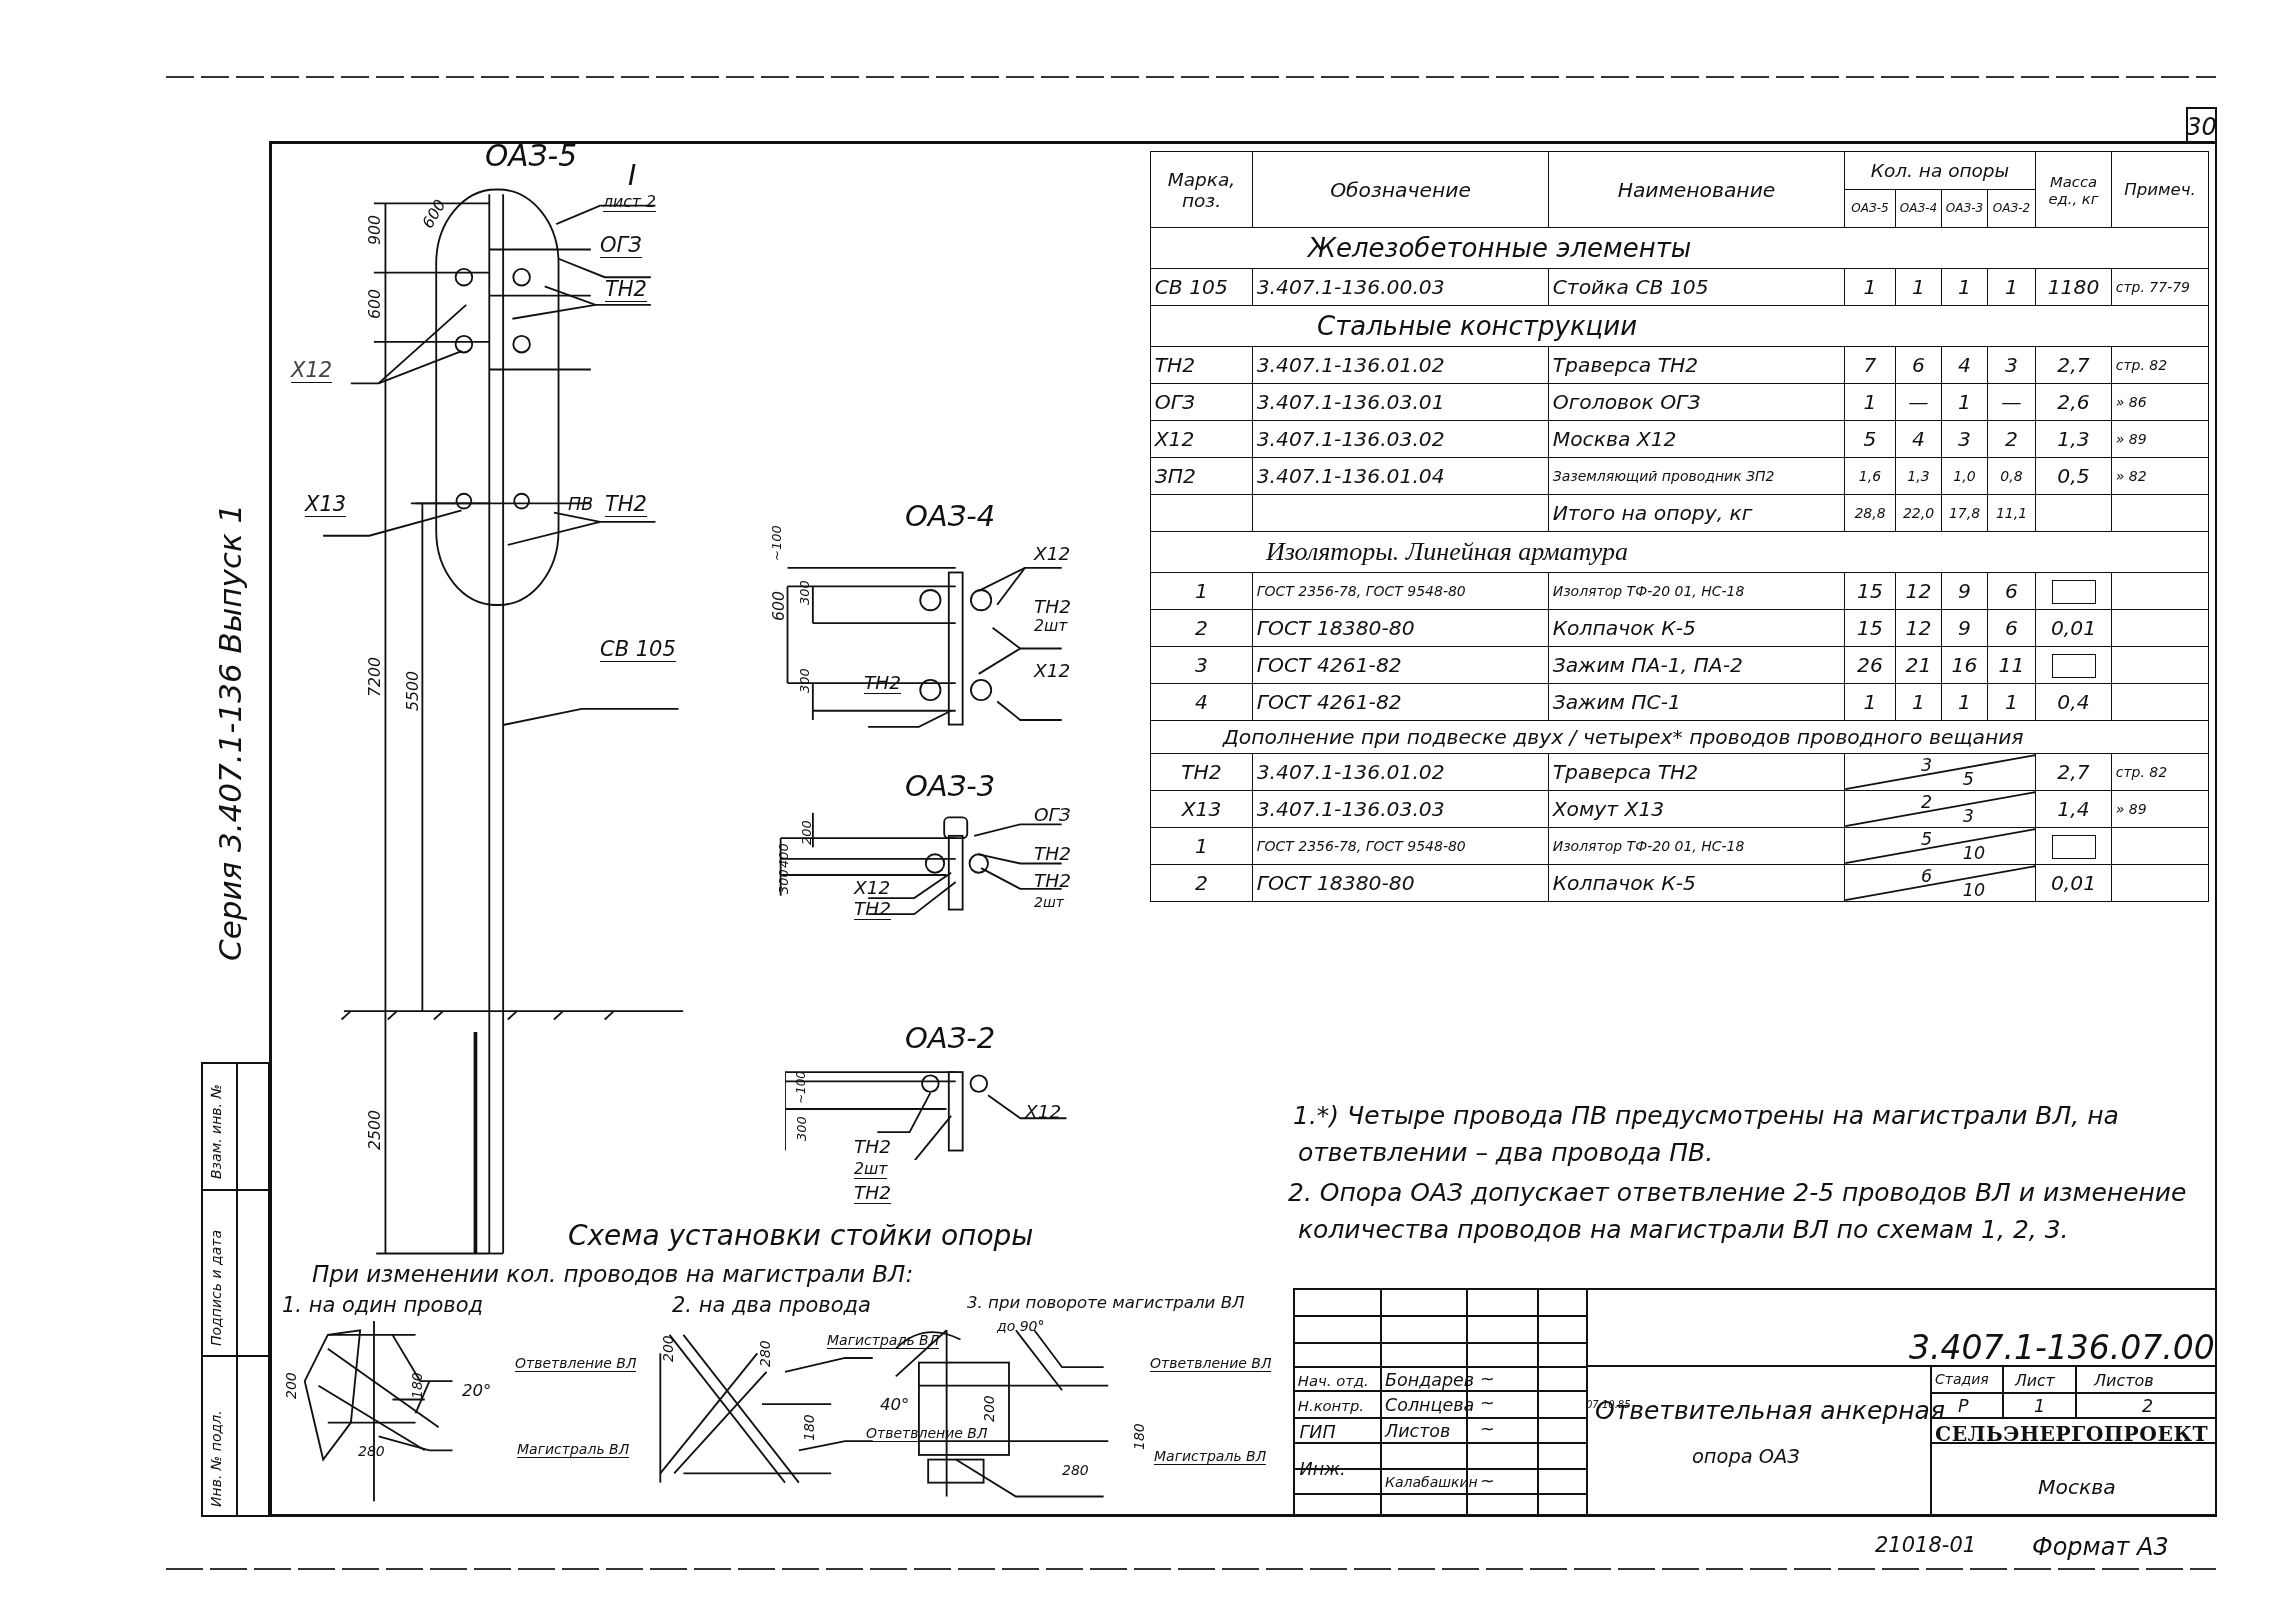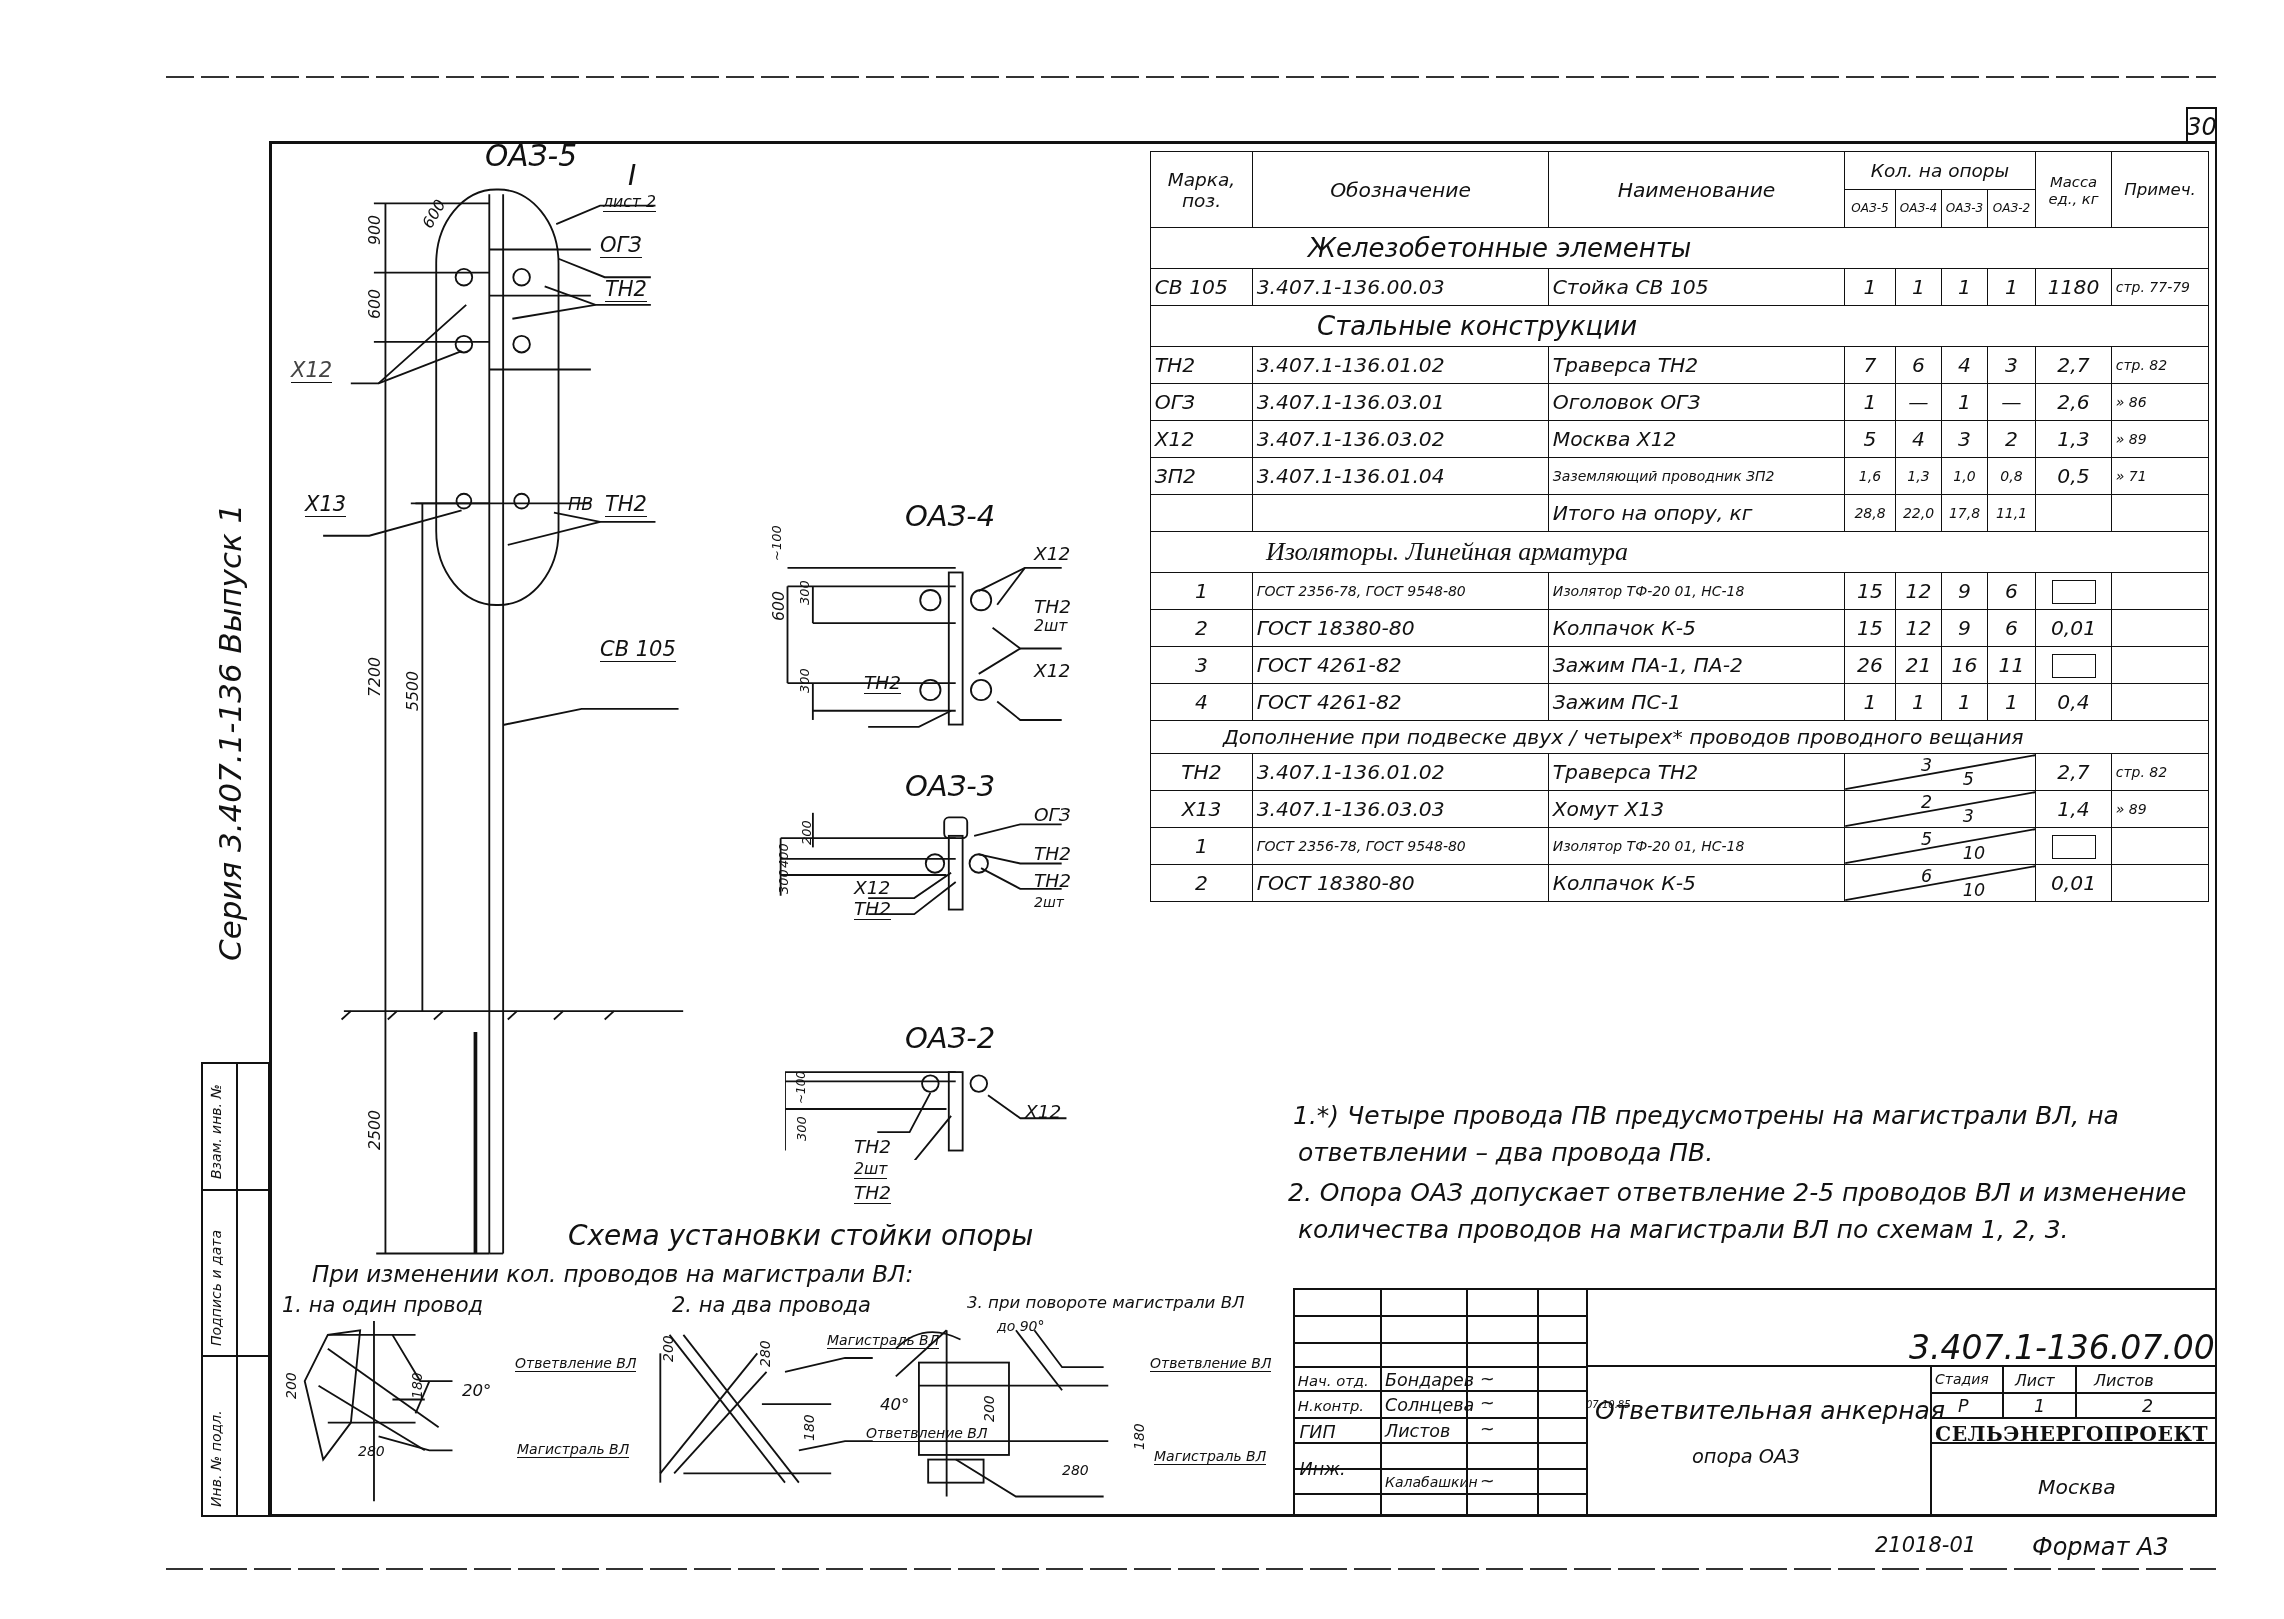--- a/index.html
+++ b/index.html
@@ -375,21 +375,21 @@
   </tr>
   <tr>
     <td>ЗП2</td>
     <td>3.407.1-136.01.04</td>
     <td class="small">Заземляющий проводник ЗП2</td>
     <td class="c small">1,6</td>
     <td class="c small">1,3</td>
     <td class="c small">1,0</td>
     <td class="c small">0,8</td>
     <td class="c">0,5</td>
-    <td class="small">» 71</td>
+    <td class="small">» 82</td>
   </tr>
   <tr>
     <td></td>
     <td></td>
     <td>Итого на опору, кг</td>
     <td class="c small">28,8</td>
     <td class="c small">22,0</td>
     <td class="c small">17,8</td>
     <td class="c small">11,1</td>
     <td class="c"></td>

